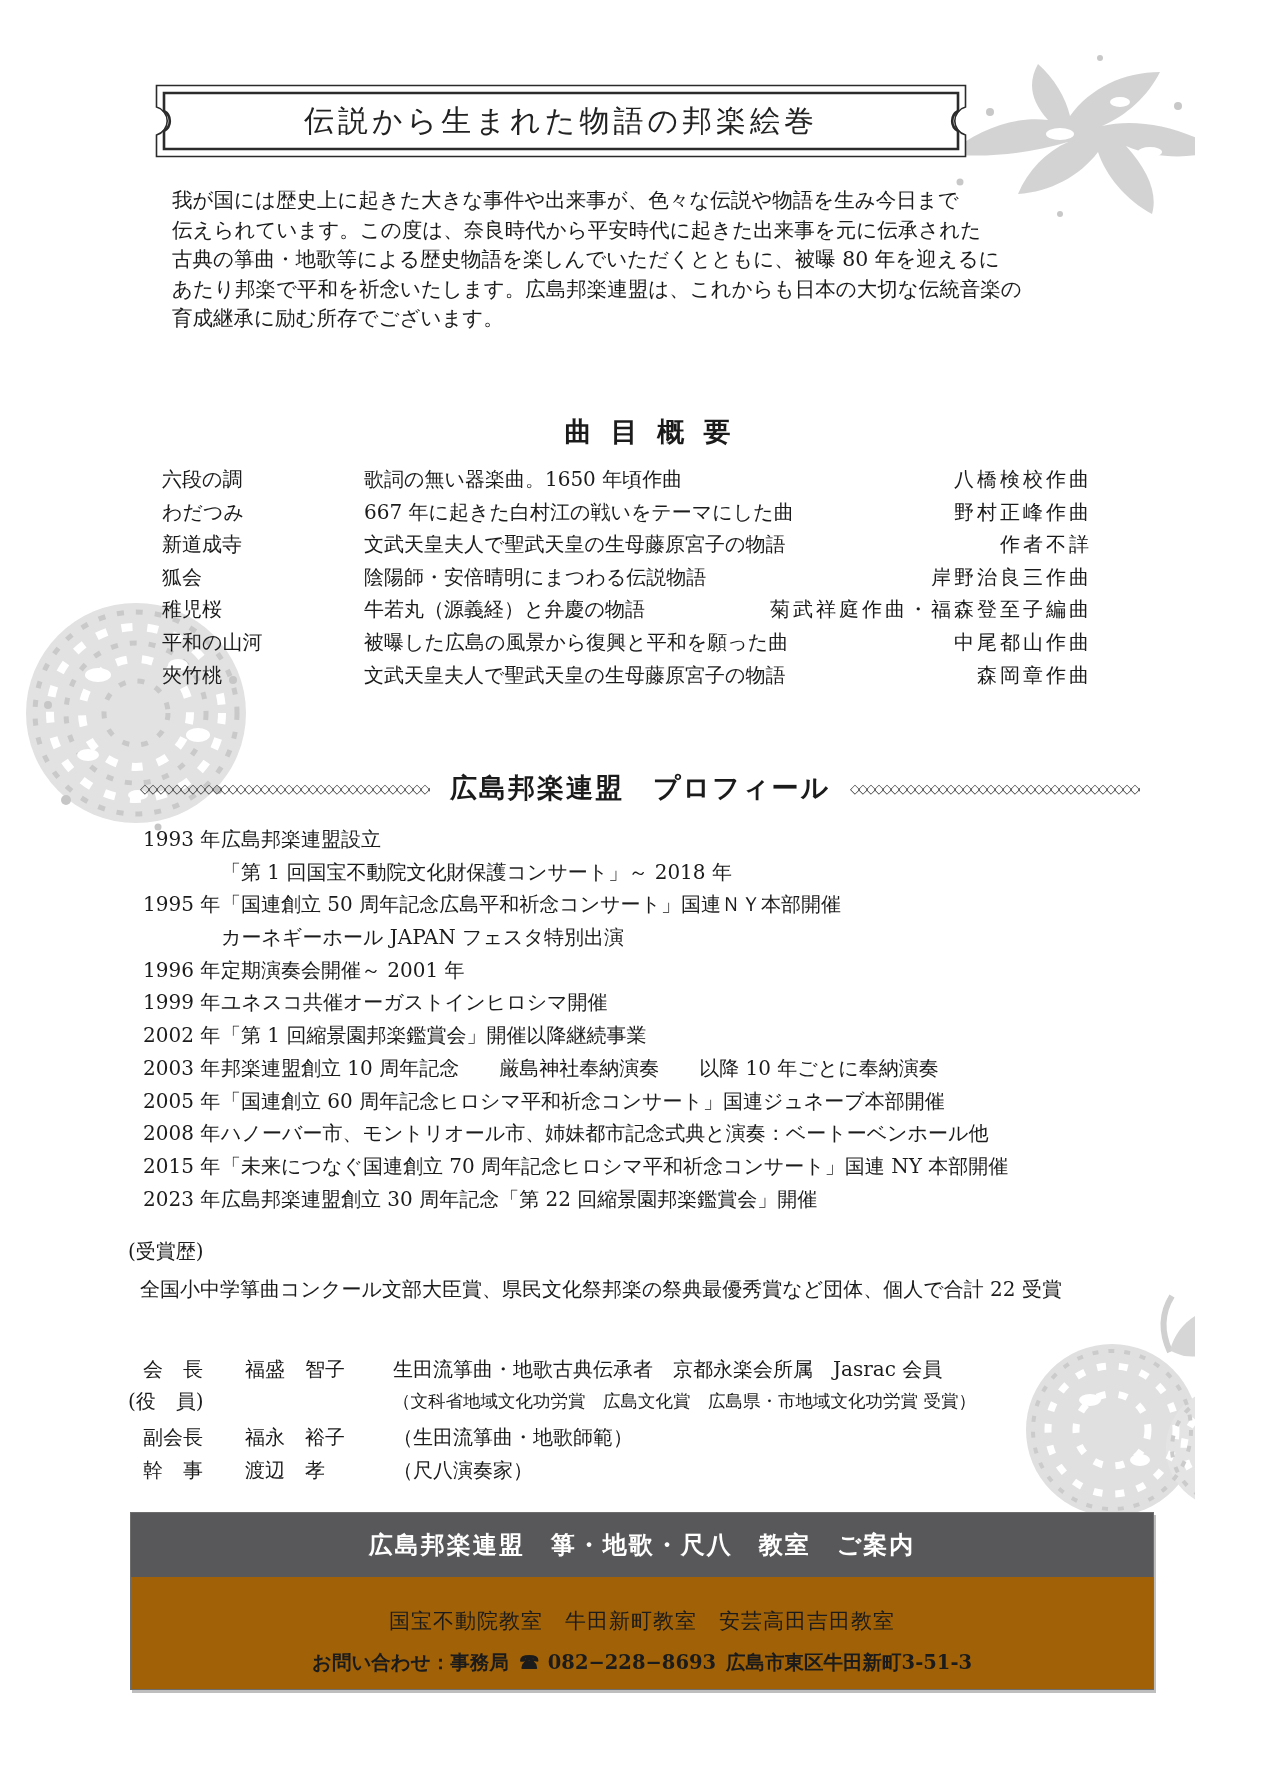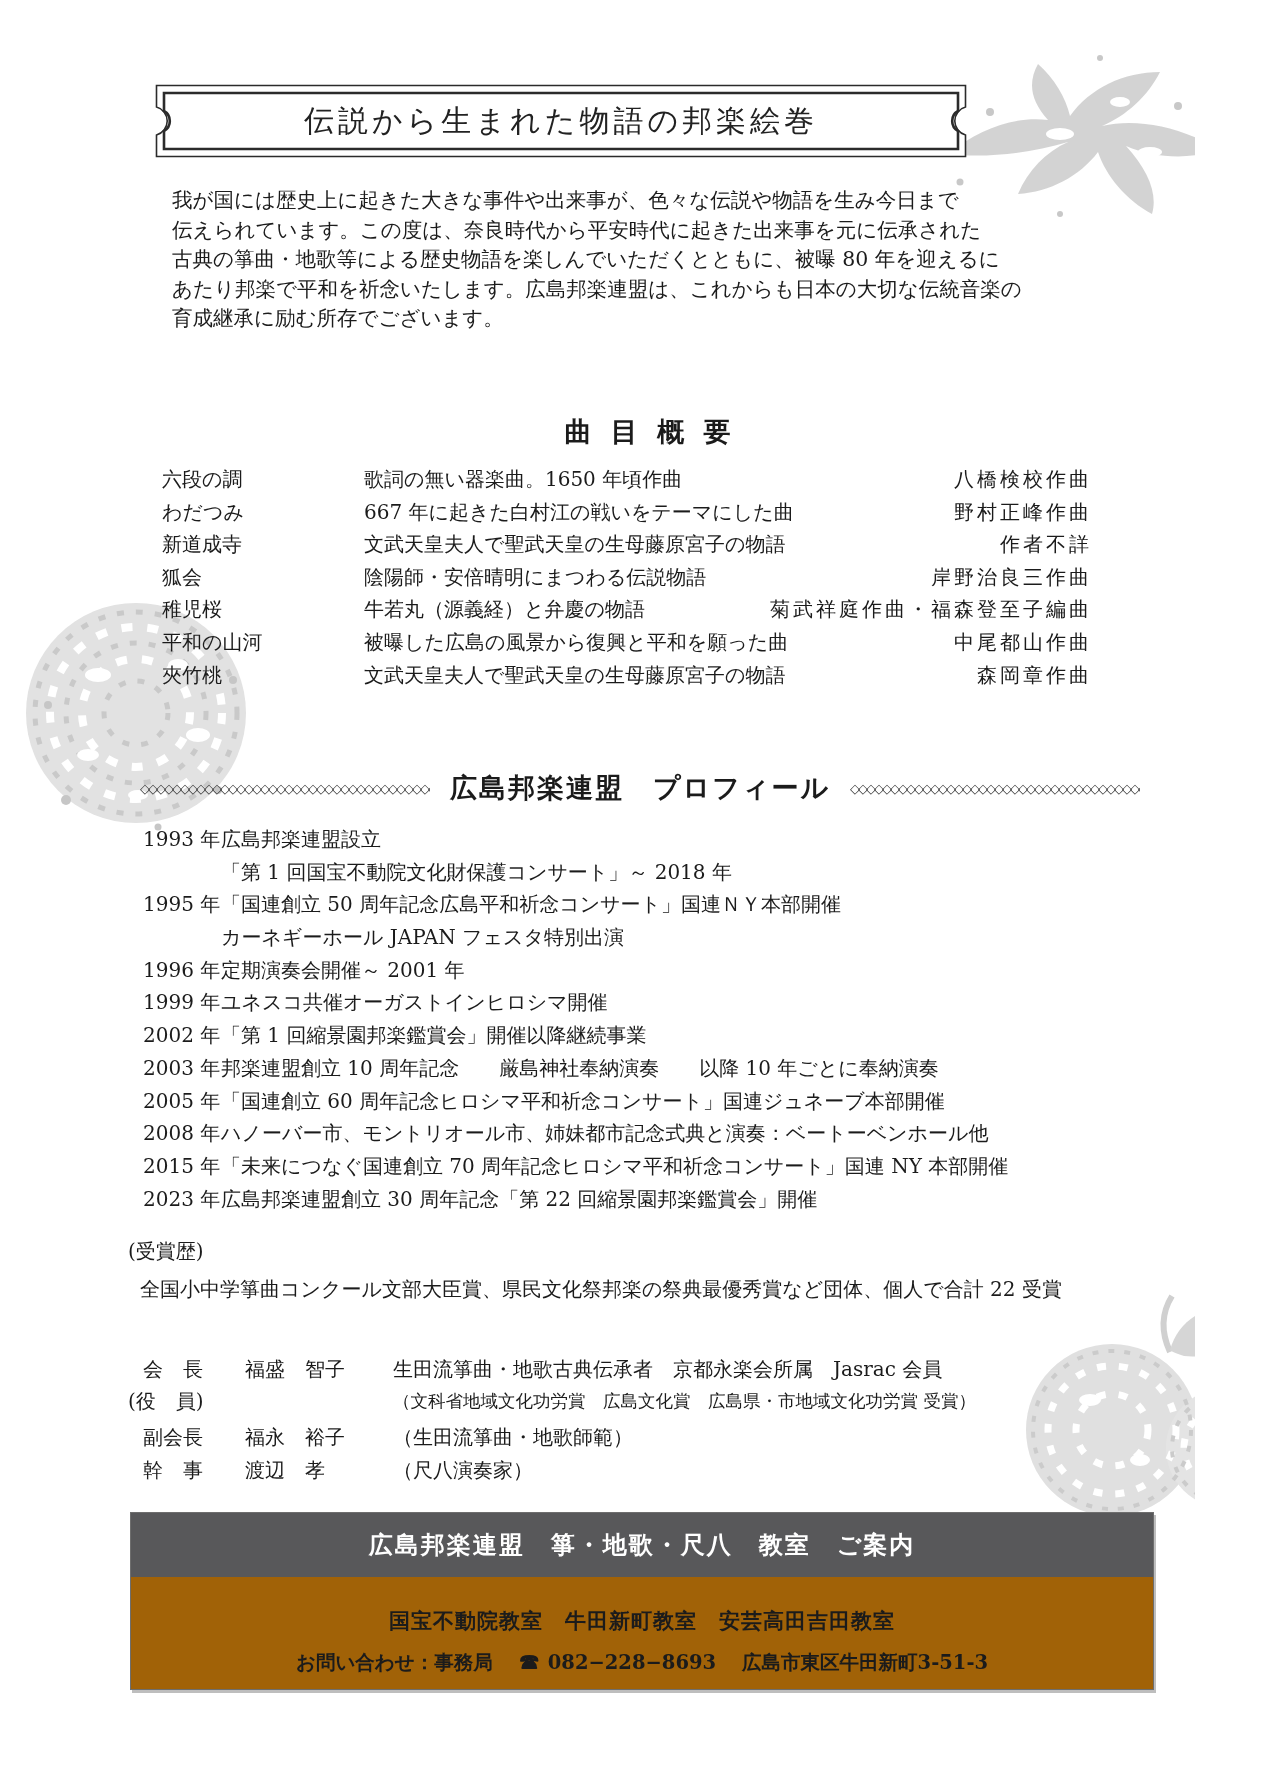--- a/index.html
+++ b/index.html
@@ -65,23 +65,23 @@
   .row-chair{left:143px;top:1356px;}
   .row-vice{left:143px;top:1424px;}
   .row-sec{left:143px;top:1457px;}
 
   
   .footer-box{left:130px;top:1512px;width:1022px;height:176px;
     border:1px solid #6e6e6e;background:#a16207;
     box-shadow:2px 3px 0 rgba(110,110,110,0.45);}
   .footer-bar{height:64px;display:flex;align-items:center;justify-content:center;
     color:#ffffff;font-size:24px;font-weight:bold;letter-spacing:2px;}
-  .footer-classrooms{margin-top:30px;text-align:center;font-size:21px;font-weight:bold;letter-spacing:1px;}
+  .footer-classrooms{margin-top:30px;text-align:center;font-size:21px;font-weight:normal;letter-spacing:1px;}
   .footer-contact{margin-top:13px;display:flex;justify-content:center;align-items:baseline;
-    font-size:19.5px;font-weight:bold;gap:26px;white-space:nowrap;}
+    font-size:19.5px;font-weight:bold;gap:10px;white-space:nowrap;}
   .phone-wrap{display:inline-flex;align-items:baseline;gap:8px;}
   .phone-icon{font-size:21px;}
 </style>
 </head>
 <body>
 
 <div class="page">
 
   <div class="layer-deco" style="left:920px;top:42px;width:340px;height:180px;">
     <svg width="340" height="180" viewBox="0 0 340 180">

